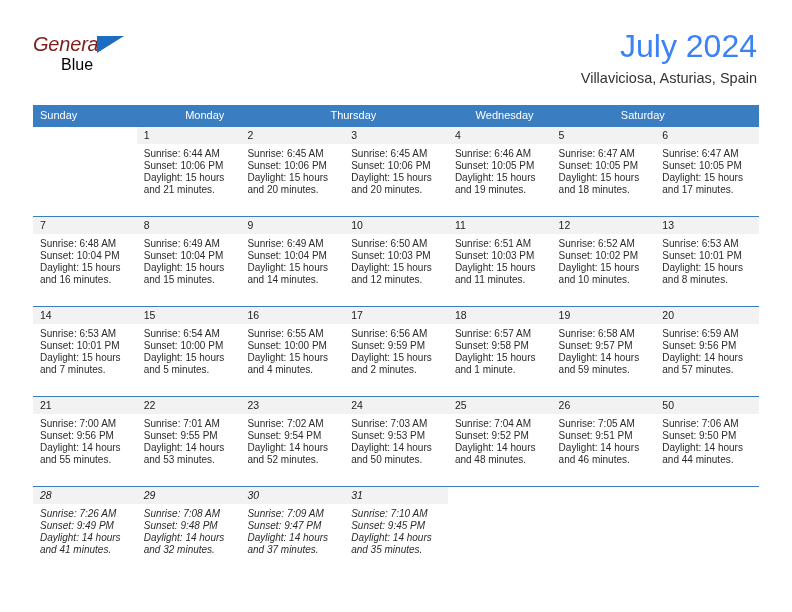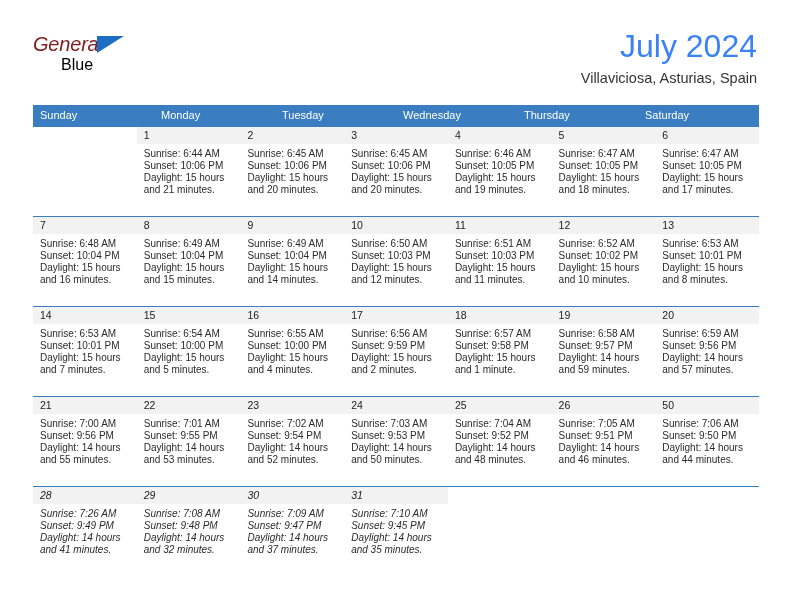--- a/index.html
+++ b/index.html
@@ -155,23 +155,22 @@
       <h1 class="cal-title">July 2024</h1>
       <h2 class="cal-subtitle">Villaviciosa, Asturias, Spain</h2>
     </div>
 
   </div>
 
   <div class="calendar">
     <div class="weekdays" id="weekday-row">
         <div class="weekday">Sunday</div>
         <div class="weekday">Monday</div>
-        <div class="weekday">Tuesday</div>
+        <div class="weekday">Thursday</div>
         <div class="weekday">Wednesday</div>
-        <div class="weekday">Thursday</div>
         <div class="weekday">Saturday</div>
       </div>
     <div id="weeks-container">
         <div class="week">
           <div class="daycell empty">
             <div class="daynum-bar"></div>
           </div>
           <div class="daycell">
             <div class="daynum-bar">1</div>
             <div class="dayinfo">

